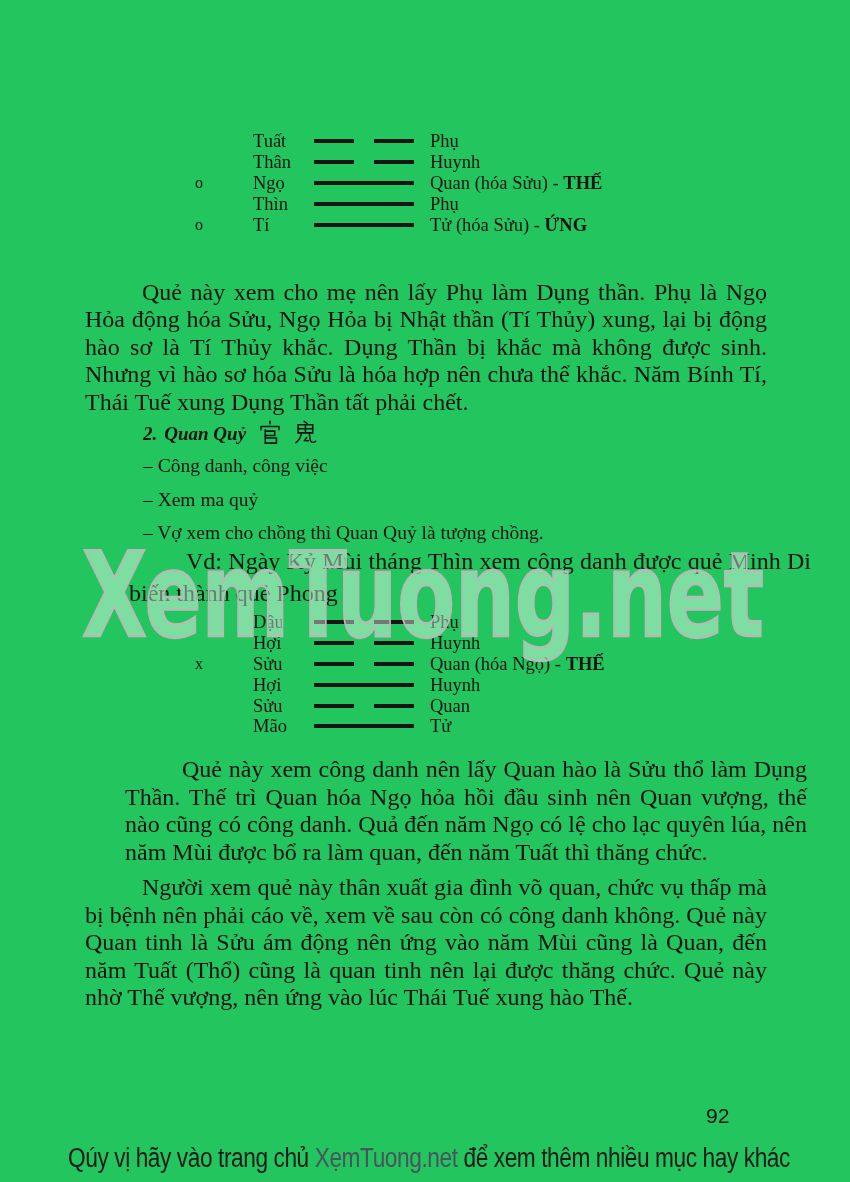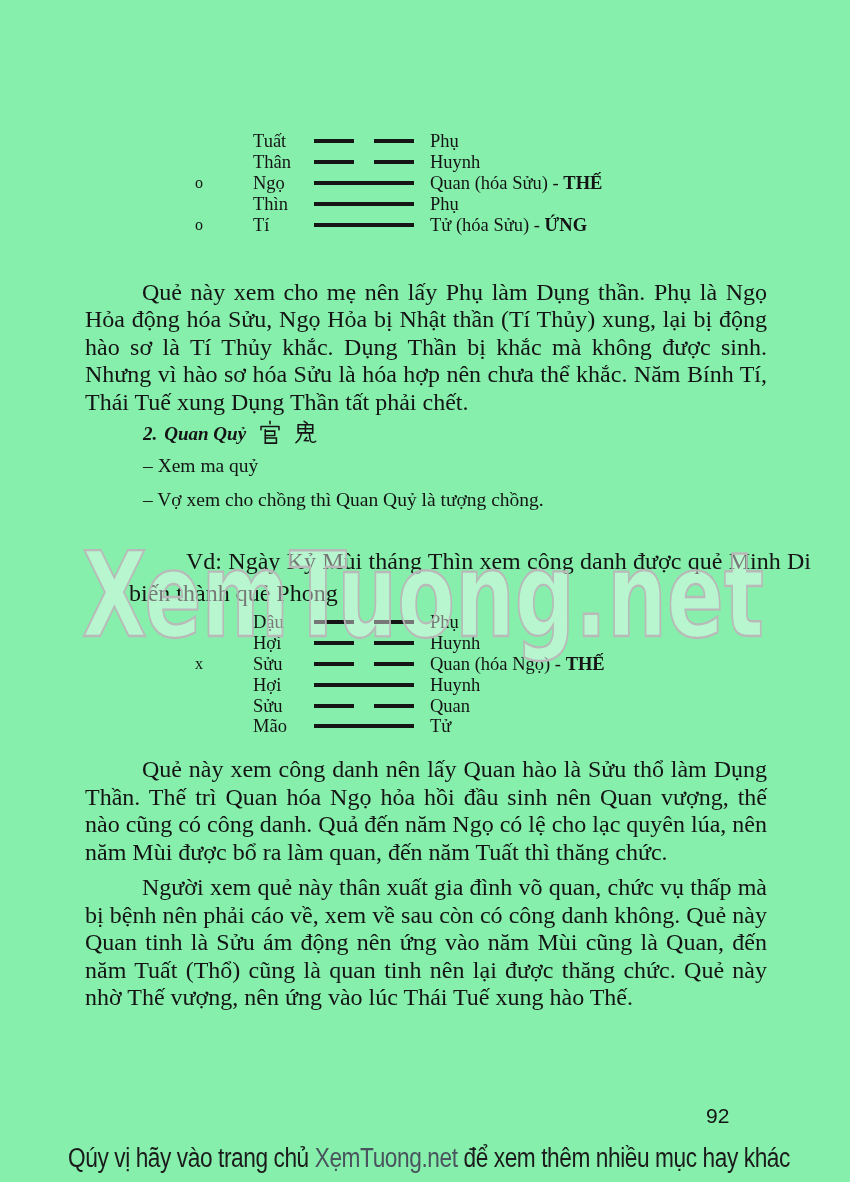--- a/index.html
+++ b/index.html
@@ -1,20 +1,20 @@
 <!DOCTYPE html>
 <html><head>
 <meta charset="utf-8">
 <style>
   html,body{margin:0;padding:0;background:#e8e8e8;}
   .page{
     position:relative;
     width:850px;height:1182px;
     margin:0 auto;
-    background:#86efac;
+    background:#22c55e;
     overflow:hidden;
     font-family:"Liberation Serif","DejaVu Serif",serif;
     color:#141414;
   }
   
   .hx{position:absolute;left:85px;width:680px;}
   .hx-row{position:relative;height:20.9px;font-size:18.5px;line-height:20.9px;}
   .hx-marker{position:absolute;left:110px;font-size:16px;}
   .hx-branch{position:absolute;left:168px;}
   .hx-line{position:absolute;left:229px;top:8px;width:100px;height:4px;}
@@ -24,21 +24,21 @@
   .hx-label{position:absolute;left:345px;white-space:nowrap;}
   .hx-label b{font-weight:bold;}
   
   .body-par{
     position:absolute;left:85px;width:682px;margin:0;
     font-size:24px;line-height:27.4px;
     text-align:justify;text-align-last:left;text-indent:57px;
   }
   .par-1{top:279px;}
   .par-vd{top:546px;line-height:31.5px;margin-left:44px;}
-  .par-2{top:756px;line-height:27.6px;}
+  .par-2{top:756px;line-height:27.6px;margin-left:40px;}
   .par-3{top:874px;line-height:27.6px;}
   
   .heading{position:absolute;left:143px;top:419px;font-size:19px;line-height:26px;}
   .heading .h-num,.heading .h-title{font-weight:bold;font-style:italic;}
   .heading .h-title{margin-left:7px;}
   .hanzi-wrap{display:inline-block;margin-left:12px;vertical-align:-5px;}
   .hanzi-wrap svg{margin-right:6px;}
   .bullets{position:absolute;left:143px;top:455px;width:620px;font-size:19.5px;}
   .bullet{height:33.5px;line-height:22px;}
   
@@ -122,20 +122,21 @@
         <path d="M6 5.5 L23 5.5 L23 15 L6 15 Z"></path>
         <path d="M14.5 5.5 L14.5 15 M6 10.2 L23 10.2"></path>
         <path d="M10 15 C9 20 7 24 3.5 26.5"></path>
         <path d="M19 15 C19.5 19 19.5 22.5 20.5 24.5 C21.5 26.5 24.5 26.5 26.5 24.8"></path>
         <path d="M16 20.5 L13.5 24 L18 24.3"></path>
       </svg>
     </span>
   </div>
 
   <div class="bullets">
+    <div class="bullet">– Công danh, công việc</div>
     <div class="bullet">– Xem ma quỷ</div>
     <div class="bullet">– Vợ xem cho chồng thì Quan Quỷ là tượng chồng.</div>
   </div>
 
   <p class="body-par par-vd">Vd: Ngày Kỷ Mùi tháng Thìn xem công danh được quẻ Minh Di biến thành quẻ Phong</p>
 
   <section class="hx" style="top:612px">
       <div class="hx-row">
         <span class="hx-marker"></span>
         <span class="hx-branch">Dậu</span>

